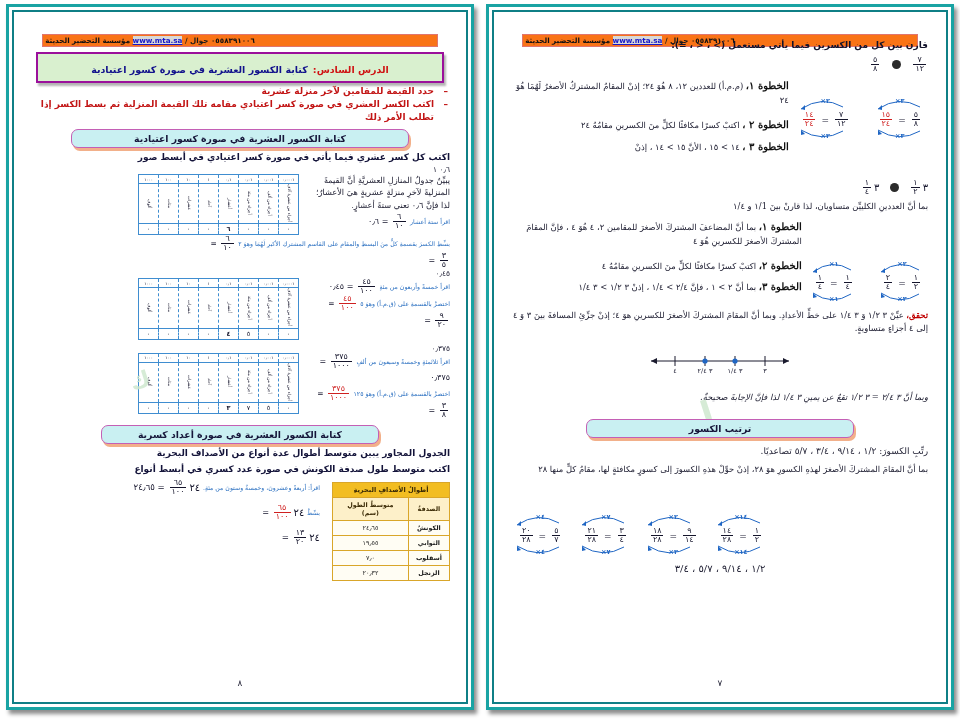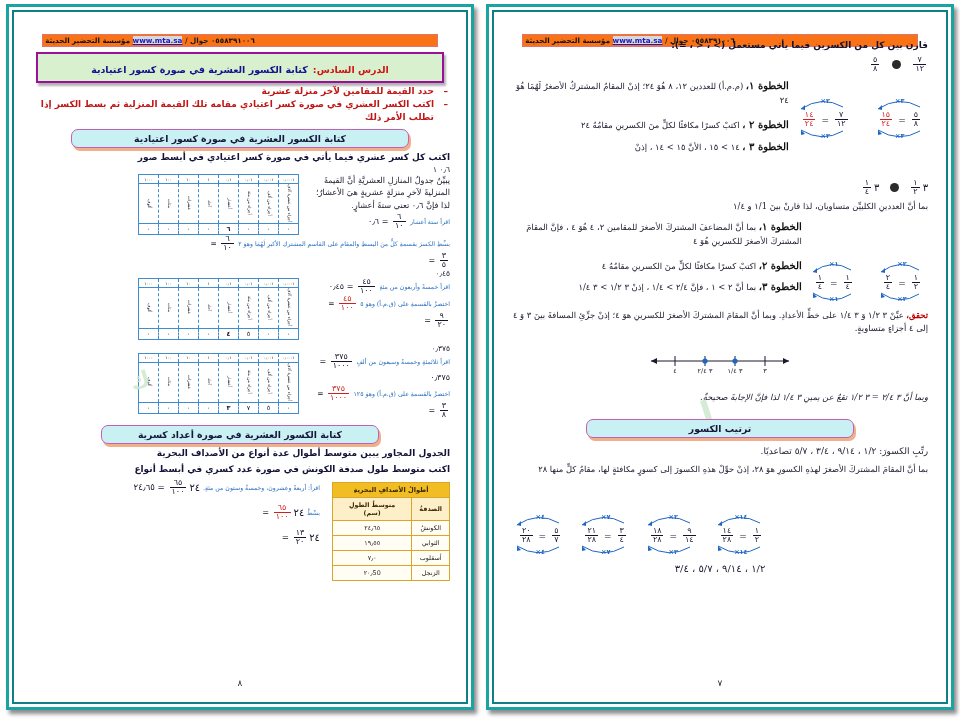--- a/index.html
+++ b/index.html
@@ -181,21 +181,21 @@
     border-bottom:none;
   }
   .shells th{
     background:#fdf0c9;color:#3a2a05;font-weight:bold;
     border:1px solid #d9a62a;padding:3px 7px;
   }
   .shells td{
     background:#fffdf4;color:#2a2a2a;
     border:1px solid #d9a62a;padding:3px 7px;text-align:center;
   }
-  .shells td.nm{font-weight:normal;color:#1a1a1a;}
+  .shells td.nm{font-weight:bold;color:#1a1a1a;}
 </style>
 </head>
 <body>
 
 <div class="spread">
 
   <div class="page">
     <div class="frame-outer">
       <div class="frame-inner"></div>
       <div class="sheet">
@@ -808,21 +808,21 @@
                 <tr>
                   <td class="nm">الثوابي</td>
                   <td>١٩٫٥٥</td>
                 </tr>
                 <tr>
                   <td class="nm">أسقلوب</td>
                   <td>٧٫٠</td>
                 </tr>
                 <tr>
                   <td class="nm">الزنجل</td>
-                  <td>٢٠٫50</td>
+                  <td>٢٠٫٣٢</td>
                 </tr>
               </tbody>
                 </table>
             </div>
             <div style="flex:1;">
               <div class="calc" style="font-size:8.6px;">
                 <span class="note">اقرأ: أربعةً وعشرونَ، وخمسةٌ وستونَ من مئةٍ.</span>
                 <span class="mixed">
                   <span class="whole">٢٤</span>
                   <span class="frac">

